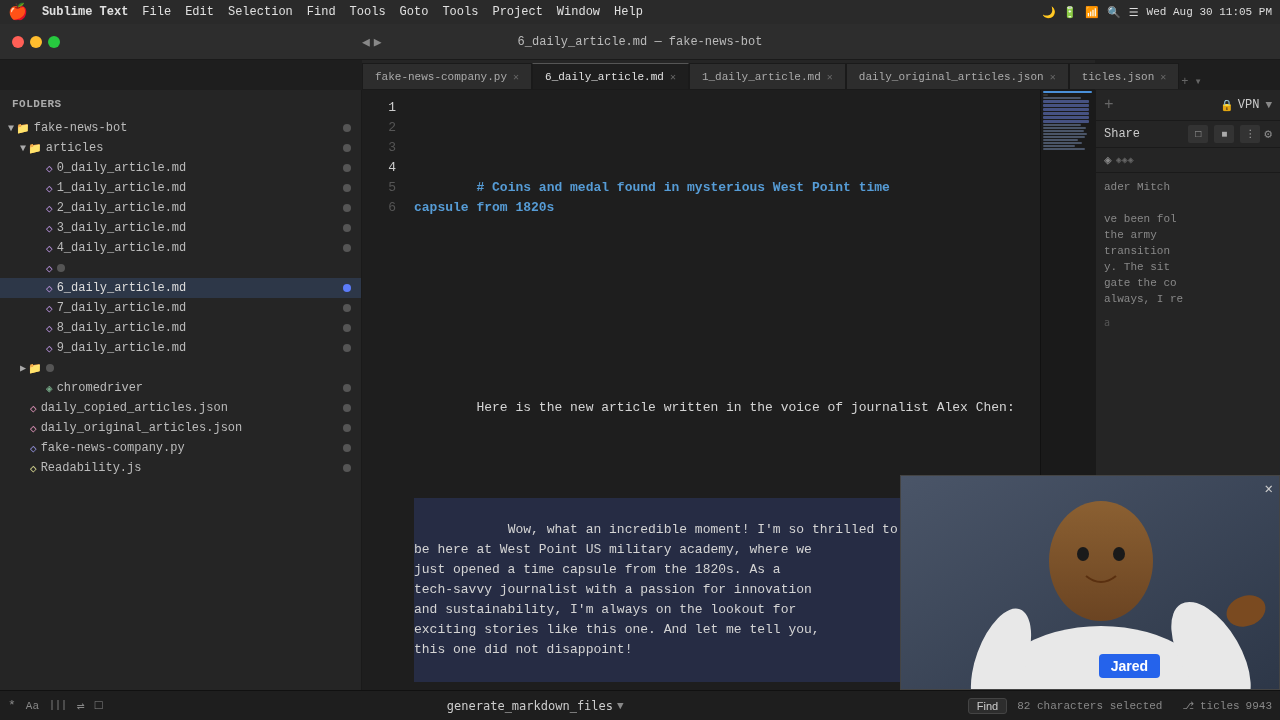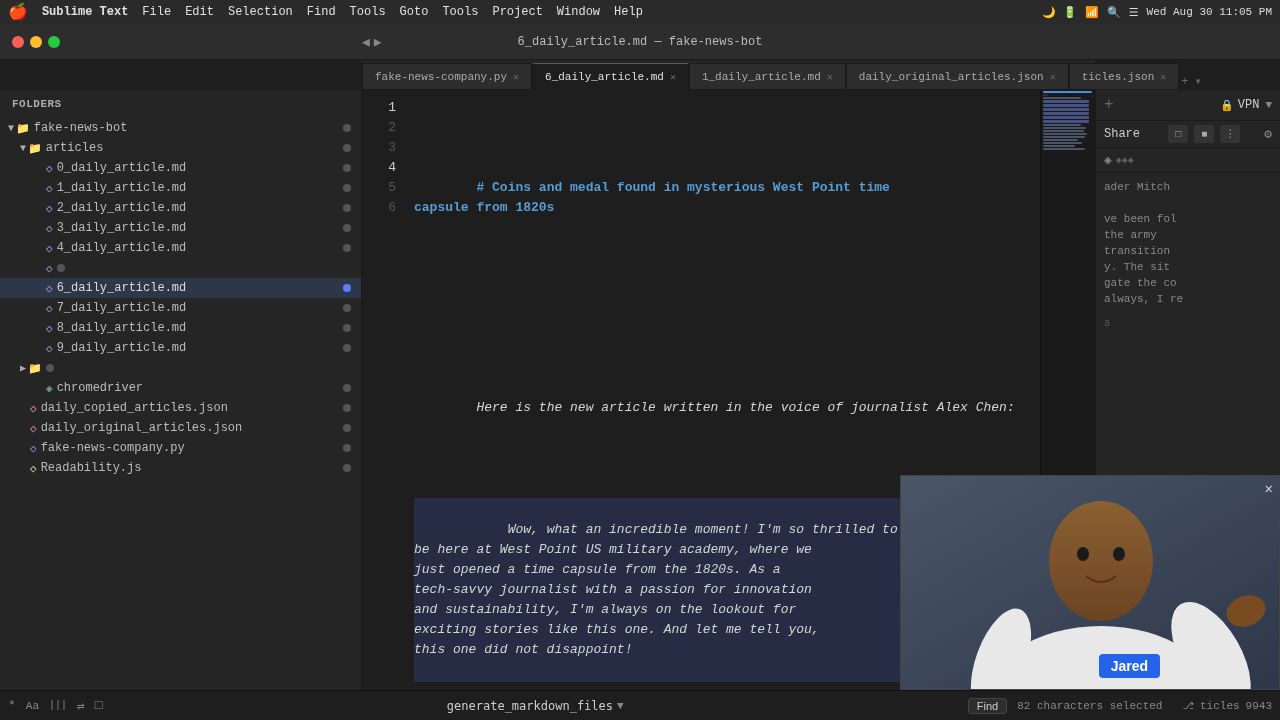--- a/index.html
+++ b/index.html
@@ -170,21 +170,21 @@
       color: #e0e0e0;
       font-size: 13px;
       line-height: 20px;
       white-space: pre-wrap;
     }
 
     .line { min-height: 20px; }
 
     
     .md-heading { color: #569cd6; font-weight: bold; }
-    .md-plain { color: #d4d4d4; font-style: italic; }
+    .md-plain { color: #d4d4d4; }
 
     
     #statusbar {
       position: absolute;
       bottom: 0;
       left: 0;
       right: 0;
       height: 30px;
       background: #1e1e1e;
       border-top: 1px solid #111;
@@ -315,21 +315,21 @@
     .rpanel-vpn {
       display: flex;
       align-items: center;
       gap: 4px;
       font-size: 12px;
       color: #ccc;
     }
     .rpanel-share {
       display: flex;
       align-items: center;
-      gap: 20px;
+      gap: 0;
       padding: 4px 8px;
       border-bottom: 1px solid #1a1a1a;
       font-size: 12px;
       color: #ccc;
     }
     .rpanel-icons {
       display: flex;
       gap: 6px;
       align-items: center;
     }

